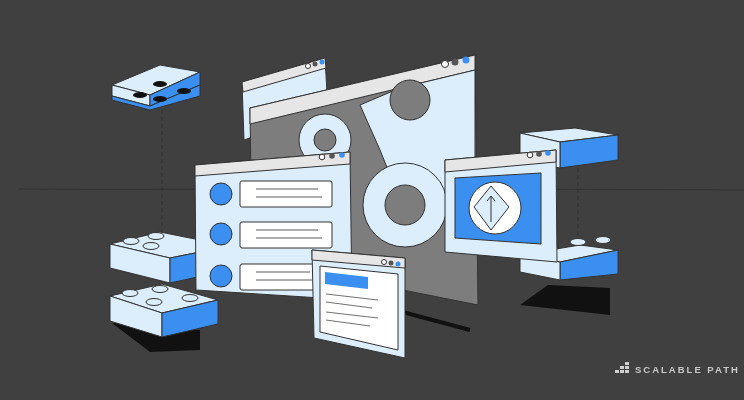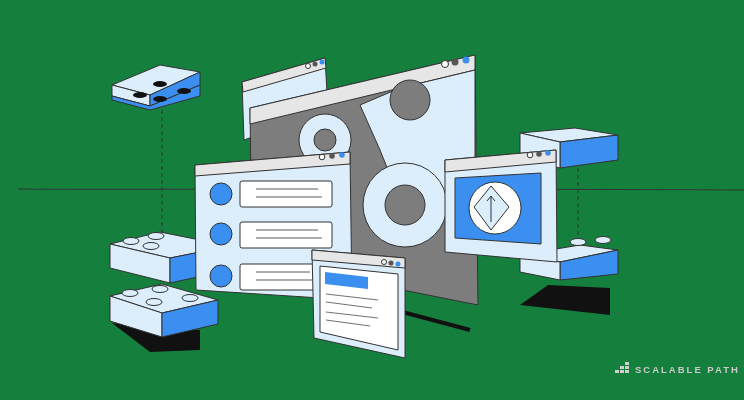--- a/index.html
+++ b/index.html
@@ -1,16 +1,16 @@
 <!DOCTYPE html>
 <html><head>
 <meta charset="utf-8">
 <style>
   html,body{margin:0;padding:0;background:#fff;}
-  #stage{position:relative;width:744px;height:400px;overflow:hidden;background:#15803d;font-family:"Liberation Sans",sans-serif;}
+  #stage{position:relative;width:744px;height:400px;overflow:hidden;background:#404040;font-family:"Liberation Sans",sans-serif;}
   svg{position:absolute;left:0;top:0;}
   .wm{position:absolute;left:614px;top:362px;display:flex;align-items:center;gap:5px;color:#c9c9c9;font-size:9.5px;letter-spacing:2px;font-weight:bold;}
 </style>
 </head>
 <body>
 
 <div id="stage">
 <svg width="744" height="400" viewBox="0 0 744 400">
 
   <path d="M18 189 C150 190 300 188 744 190" stroke="#333" stroke-width="1" fill="none"></path>

